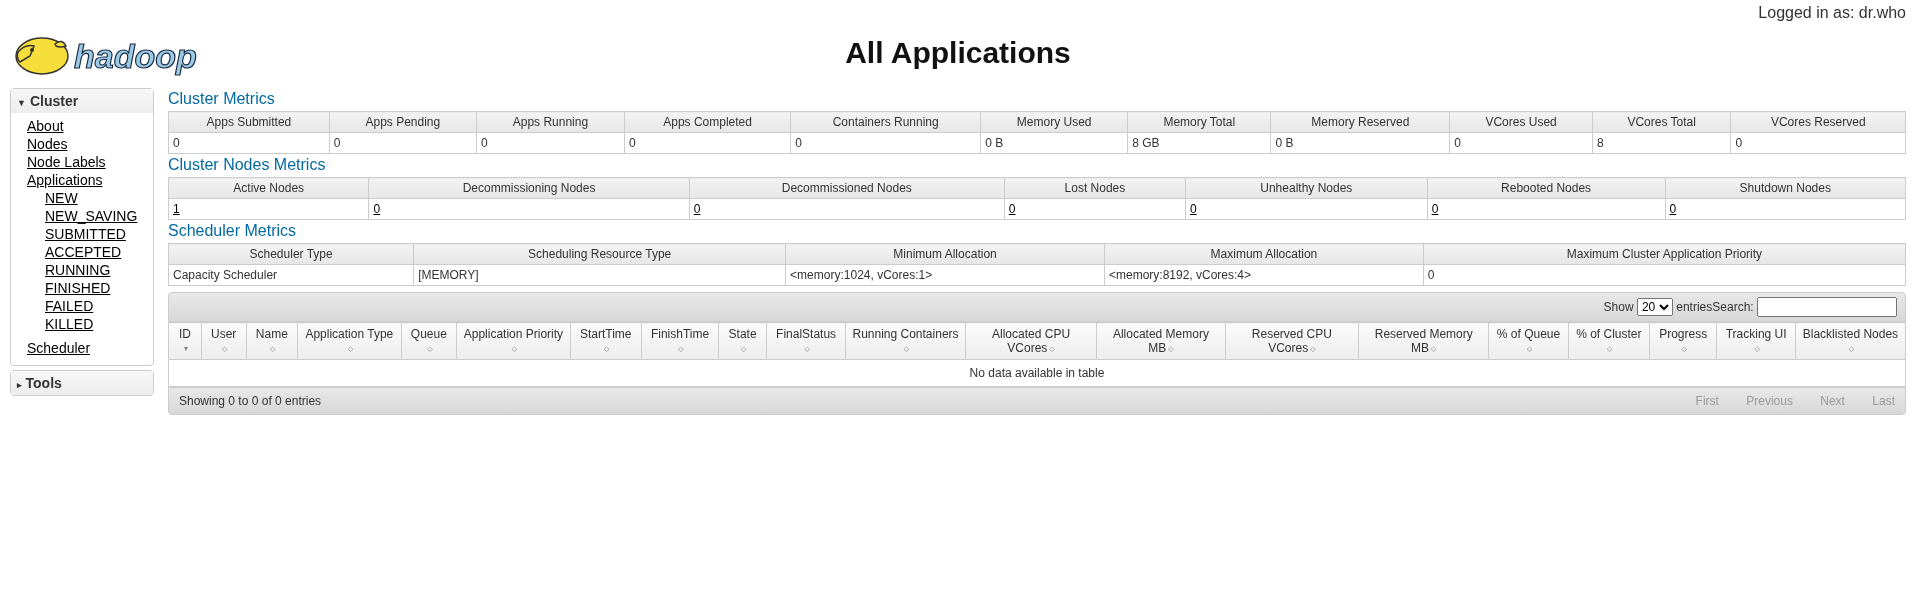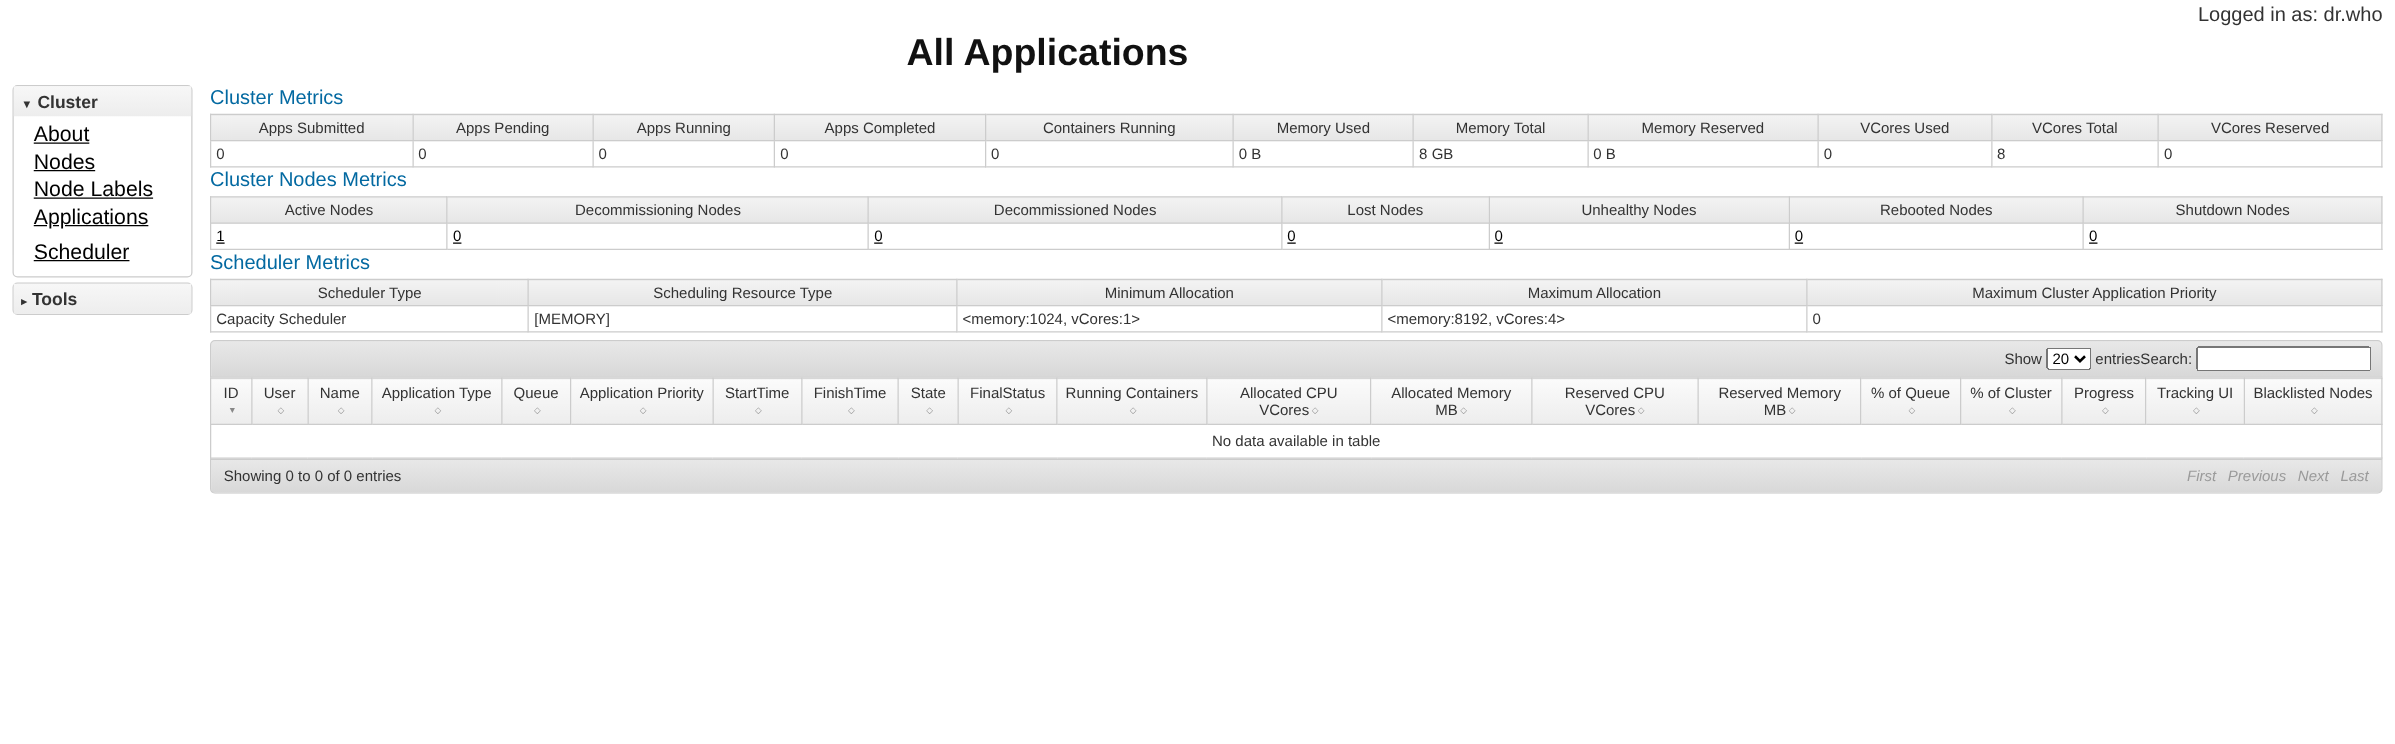--- a/index.html
+++ b/index.html
@@ -7,59 +7,78 @@
   .topbar { display: flex; justify-content: flex-end; padding: 4px 10px; font-size: 16px; }
   .header { display: flex; align-items: center; padding: 0 10px 8px 10px; }
   .logo { width: 240px; display: flex; align-items: center; gap: -2px; }
   .page-title { flex: 1; text-align: center; font-size: 30px; font-weight: bold; color: #111; }
   .main { display: flex; padding: 0 10px; gap: 14px; }
   .sidebar { width: 144px; flex-shrink: 0; }
   .nav-group { border: 1px solid #ccc; border-radius: 4px; margin-bottom: 4px; }
   .nav-group-header { background: linear-gradient(#f7f7f7,#ededed); padding: 4px 6px; font-size: 14px; font-weight: bold; cursor: pointer; }
   .nav-group-header .arrow { font-size: 9px; margin-right: 4px; }
   .nav-links { padding: 4px 0 8px 16px; }
-  .nav-links a { display: block; color: #000; text-decoration: underline; font-size: 17px; padding: 1px 0; cursor: pointer; }
+  .nav-links a { display: block; color: #000; text-decoration: underline; font-size: 14px; padding: 1px 0; cursor: pointer; }
   .nav-sub { padding-left: 18px; }
   .content { flex: 1; min-width: 0; }
   .section-title { font-size: 16px; font-weight: normal; color: #0369a1; margin: 2px 0 3px 0; }
   table.metrics { width: 100%; border-collapse: collapse; border: 1px solid #ccc; }
-  table.metrics th { background: linear-gradient(#f3f3f3,#e6e6e6); font-weight: normal; padding: 3px 4px; border: 1px solid #ccc; font-size: 12px; }
+  table.metrics th { background: linear-gradient(#f3f3f3,#e6e6e6); font-weight: normal; padding: 3px 16px; border: 1px solid #ccc; font-size: 12px; }
   table.metrics td { border: 1px solid #ccc; padding: 3px 4px; text-align: left; }
   table.metrics td a { color: #000; text-decoration: underline; cursor: pointer; }
   .datatable-top { display: flex; justify-content: flex-end; align-items: center; background: linear-gradient(#e8e8e8,#d8d8d8); border: 1px solid #ccc; border-radius: 4px 4px 0 0; padding: 4px 8px; margin-top: 6px; }
   .datatable-top select { font-size: 12px; }
   .datatable-top input { font-size: 12px; width: 140px; }
   table.apps { width: 100%; border-collapse: collapse; border: 1px solid #ccc; }
   table.apps th { background: linear-gradient(#fbfbfb,#ededed); font-weight: normal; padding: 4px 6px; border: 1px solid #ccc; font-size: 12px; cursor: pointer; vertical-align: middle; }
   .sort-icon { font-size: 7px; color: #888; line-height: 7px; display: inline-block; vertical-align: middle; margin-left: 2px; }
   table.apps td { border: 1px solid #ccc; padding: 6px; text-align: center; }
   .datatable-bottom { display: flex; justify-content: space-between; align-items: center; background: linear-gradient(#e8e8e8,#d8d8d8); border: 1px solid #ccc; border-radius: 0 0 4px 4px; padding: 6px 10px; }
-  .pager span { color: #9a9a9a; margin-left: 6px; cursor: pointer; font-style: italic; }
+  .pager span { color: #9a9a9a; margin-left: 24px; cursor: pointer; }
 </style>
 </head>
 <body>
 
 <div class="topbar">
   <span><span>Logged in as: </span><span>dr.who</span></span>
 </div>
 
 <div class="header">
+  <div class="logo">
+    <svg width="240" height="54" viewBox="0 0 240 54">
+      <ellipse cx="32" cy="30" rx="26" ry="18" fill="#f7de3b" stroke="#333" stroke-width="1.5"></ellipse>
+      <path d="M10 36 Q6 32 8 26 Q15 18 24 20 L20 30 Z" fill="#f7de3b" stroke="#333" stroke-width="1.5"></path>
+      <circle cx="22" cy="24" r="2" fill="#333"></circle>
+      <path d="M45 18 Q52 12 56 20 Q50 22 46 20 Z" fill="#f7de3b" stroke="#333" stroke-width="1.5"></path>
+      <text x="64" y="42" font-family="Arial" font-size="34" font-style="italic" font-weight="bold" fill="#9dcbe6" stroke="#1a2a44" stroke-width="1.2">hadoop</text>
+    </svg>
+  </div>
   <div class="page-title">All Applications</div>
   <div style="width:240px"></div>
 </div>
 
 <div class="main">
   <div class="sidebar">
     <div class="nav-group">
       <div class="nav-group-header"><span class="arrow">▼</span><span>Cluster</span></div>
       <div class="nav-links">
         <a>About</a>
         <a>Nodes</a>
         <a>Node Labels</a>
         <a>Applications</a>
+        <div class="nav-sub">
+          <a>NEW</a>
+          <a>NEW_SAVING</a>
+          <a>SUBMITTED</a>
+          <a>ACCEPTED</a>
+          <a>RUNNING</a>
+          <a>FINISHED</a>
+          <a>FAILED</a>
+          <a>KILLED</a>
+        </div>
         <a style="margin-top:6px">Scheduler</a>
       </div>
     </div>
     <div class="nav-group">
       <div class="nav-group-header"><span class="arrow">▸</span><span>Tools</span></div>
     </div>
   </div>
 
   <div class="content">
     <div class="section-title">Cluster Metrics</div>

